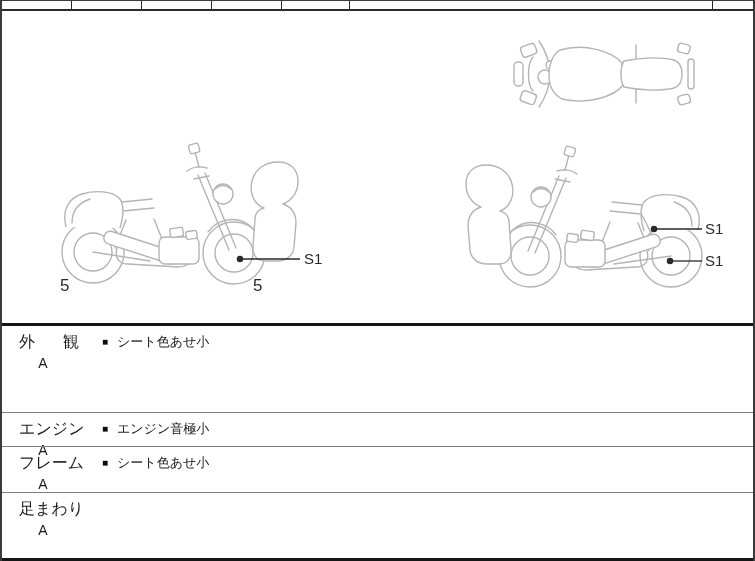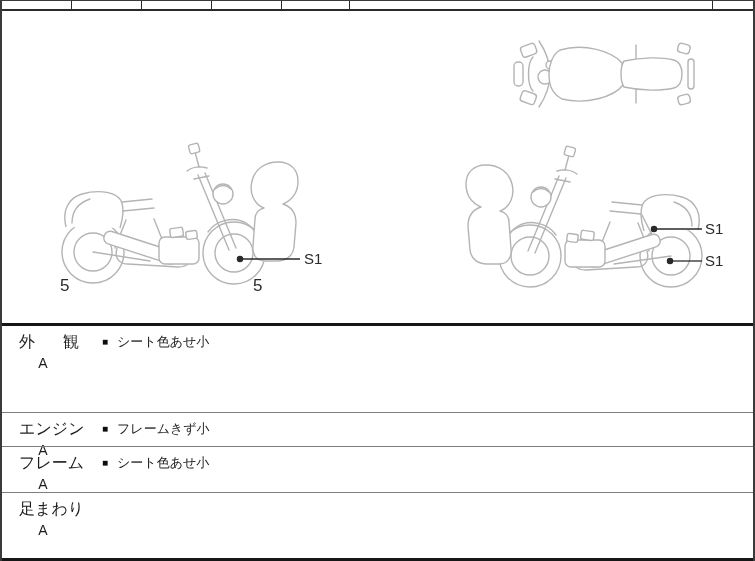--- a/index.html
+++ b/index.html
@@ -143,21 +143,21 @@
       <span class="bullet">■</span>
       <span>シート色あせ小</span>
     </div>
   </div>
 
   <div class="crow bordered" style="top:390px;height:55px;margin-top:21px;">
     <div class="cat">エンジン</div>
     <div class="grade">A</div>
     <div class="remark">
       <span class="bullet">■</span>
-      <span>フレームきず小</span>
+      <span>エンジン音極小</span>
     </div>
   </div>
 
   <div class="crow bordered" style="top:445px;height:46px;">
     <div class="cat">フレーム</div>
     <div class="grade">A</div>
     <div class="remark">
       <span class="bullet">■</span>
       <span>シート色あせ小</span>
     </div>

